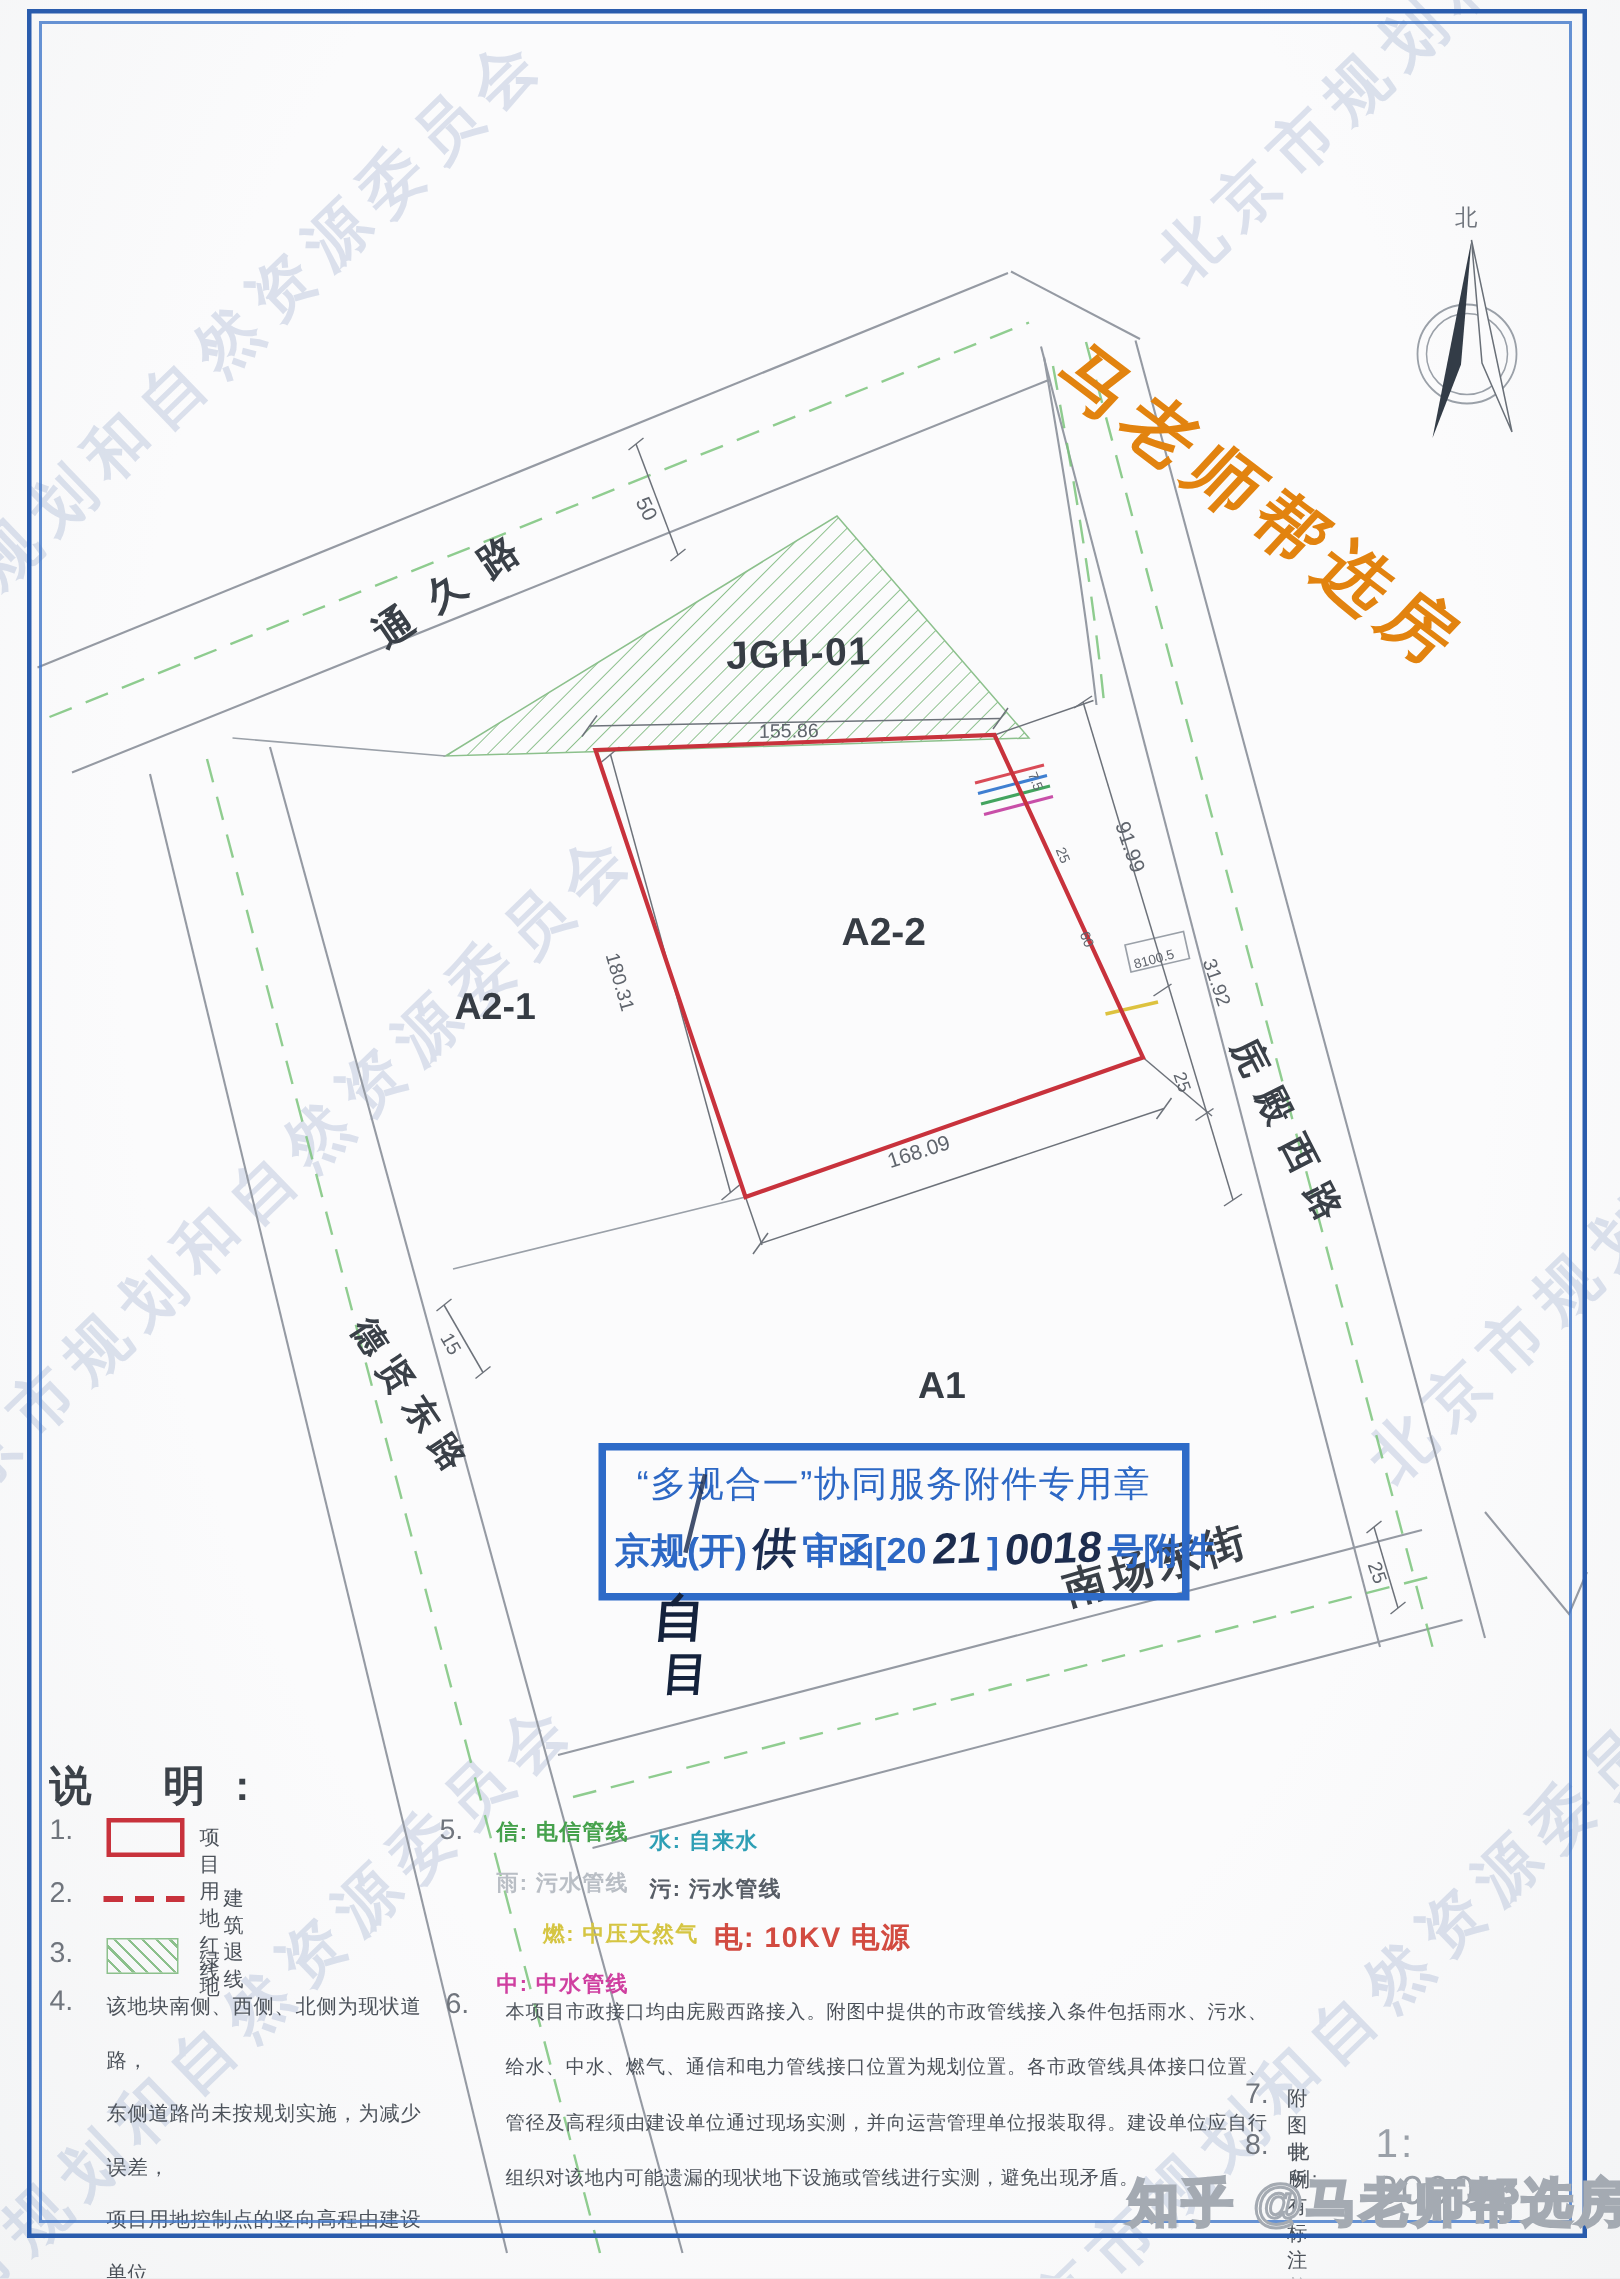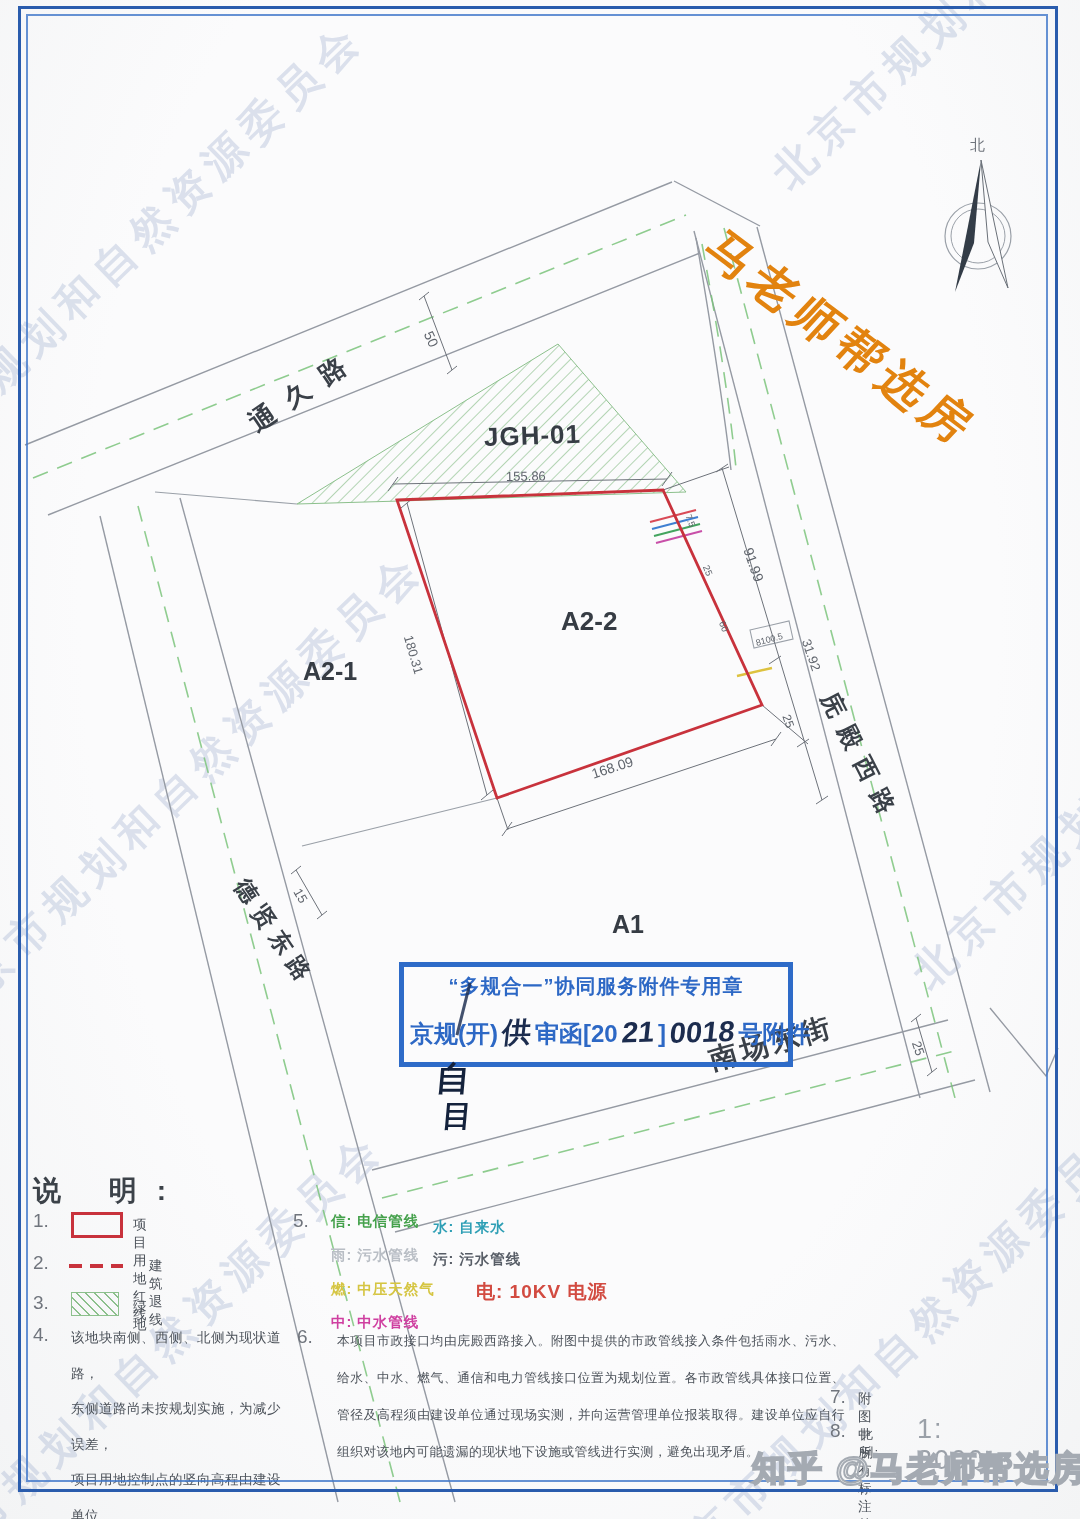--- a/index.html
+++ b/index.html
@@ -22,37 +22,37 @@
   
   svg.map{left:0;top:0;width:1080px;height:1519px;z-index:2;}
   
   .maplabel{white-space:nowrap;transform-origin:0 50%;z-index:3;}
   .road{color:#3a4048;font-weight:600;}
   .parcel{color:#363c44;font-weight:600;}
   .dim{color:#5f646c;font-weight:500;}
   .north-char{left:970px;top:136px;font-size:15px;color:#70757d;z-index:3;}
   
   .stamp{left:399px;top:962px;width:384px;height:95px;border:5px solid #2e6bc8;z-index:5;background:rgba(255,255,255,0.0);}
-  .stamp-l1{position:absolute;left:0;top:6px;width:100%;text-align:center;font-size:20px;font-weight:700;color:#2d68c5;letter-spacing:1px;}
+  .stamp-l1{position:absolute;left:0;top:6px;width:100%;text-align:center;font-size:24px;font-weight:400;color:#2d68c5;letter-spacing:1px;}
   .stamp-l2{position:absolute;left:6px;top:46px;width:372px;text-align:center;font-size:24px;font-weight:700;color:#2d68c5;white-space:nowrap;}
   .hw{font-size:29px;color:#1c2c4e;font-weight:600;display:inline-block;transform:skewX(-8deg) rotate(-2deg);padding:0 4px;}
   .pen-slash{left:462px;top:982px;width:3px;height:54px;background:#223355;transform:rotate(14deg);opacity:.85;z-index:6;}
   .pen-char{color:#14223c;font-weight:600;z-index:6;transform:skewX(-5deg);}
   
   .lnum{font-size:19px;color:#70757d;}
   .llabel{font-size:13.5px;color:#4c525a;letter-spacing:1px;}
   .heading{left:33px;top:1172px;font-size:28px;font-weight:700;color:#3c4249;letter-spacing:20px;z-index:4;}
   .para{font-size:13.5px;line-height:35.5px;color:#4c525a;white-space:pre-line;letter-spacing:.5px;}
   .para6{font-size:12.8px;line-height:37px;color:#4c525a;text-align:justify;letter-spacing:.4px;}
   .swatch-red{width:46px;height:20px;border:3px solid #c8323c;}
   .swatch-dash{width:54px;height:4px;background:repeating-linear-gradient(90deg,#c8323c 0 13px,transparent 13px 21px);}
   .swatch-hatch{width:46px;height:22px;border:1px solid #8cc08c;
       background:repeating-linear-gradient(45deg,transparent 0 5px,#8cc08c 5px 6.5px);}
   .code{font-size:14.5px;font-weight:600;white-space:nowrap;letter-spacing:1px;}
-  .c0{color:#45a14c;} .c1{color:#b9bec5;} .c2{color:#d5c542;} .c3{color:#cf3fa0;}
+  .c0{color:#45a14c;} .c1{color:#b9bec5;} .c2{color:#d5c542;margin-left:31px;} .c3{color:#cf3fa0;}
   .c4{color:#2e9fb5;} .c5{color:#575d66;} .c6{color:#d24b41;font-size:19px;margin-left:43px;}
   .scale-val{font-size:27px;color:#9aa0a8;letter-spacing:2px;font-weight:500;margin-left:21px;}
   .z4{z-index:4;}
 </style>
 </head>
 <body>
 
 <div id="page">
 
   <div class="abs wm" style="left:-140px;top:470px">北京市规划和自然资源委员会</div>
@@ -162,21 +162,21 @@
   <span class="abs maplabel road" style="left:828px;top:678px;font-size:24px;letter-spacing:12px;transform:rotate(63deg)">庑殿西路</span>
   <span class="abs maplabel road" style="left:240px;top:866px;font-size:23px;letter-spacing:8px;transform:rotate(56deg)">德贤东路</span>
   <span class="abs maplabel road" style="left:710px;top:1042px;font-size:28px;letter-spacing:4px;transform:rotate(-16deg)">南场东街</span>
 
   <span class="abs maplabel parcel" style="left:484px;top:422px;font-size:26px;letter-spacing:1px;transform:rotate(-2deg)">JGH-01</span>
   <span class="abs maplabel parcel" style="left:303px;top:657px;font-size:25px">A2-1</span>
   <span class="abs maplabel parcel" style="left:561px;top:606px;font-size:26px">A2-2</span>
   <span class="abs maplabel parcel" style="left:612px;top:910px;font-size:25px">A1</span>
 
   <span class="abs maplabel dim" style="left:428px;top:324px;font-size:14px;transform:rotate(65deg)">50</span>
-  <span class="abs maplabel dim" style="left:506px;top:469px;font-size:13px;transform:rotate(-1deg)">155.86</span>
+  <span class="abs maplabel dim" style="left:506px;top:480px;font-size:13px;transform:rotate(-1deg)">155.86</span>
   <span class="abs maplabel dim" style="left:408px;top:628px;font-size:13px;transform:rotate(74deg)">180.31</span>
   <span class="abs maplabel dim" style="left:592px;top:766px;font-size:14px;transform:rotate(-18deg)">168.09</span>
   <span class="abs maplabel dim" style="left:748px;top:540px;font-size:14px;transform:rotate(71deg)">91.99</span>
   <span class="abs maplabel dim" style="left:806px;top:632px;font-size:13px;transform:rotate(71deg)">31.92</span>
   <span class="abs maplabel dim" style="left:786px;top:708px;font-size:12px;transform:rotate(71deg)">25</span>
   <span class="abs maplabel dim" style="left:756px;top:638px;font-size:9px;transform:rotate(-15deg)">8100.5</span>
   <span class="abs maplabel dim" style="left:297px;top:882px;font-size:13px;transform:rotate(60deg)">15</span>
   <span class="abs maplabel dim" style="left:916px;top:1034px;font-size:13px;transform:rotate(71deg)">25</span>
   <span class="abs maplabel dim" style="left:688px;top:510px;font-size:9px;transform:rotate(68deg)">7.5</span>
   <span class="abs maplabel dim" style="left:706px;top:560px;font-size:9.5px;transform:rotate(68deg)">25</span>

